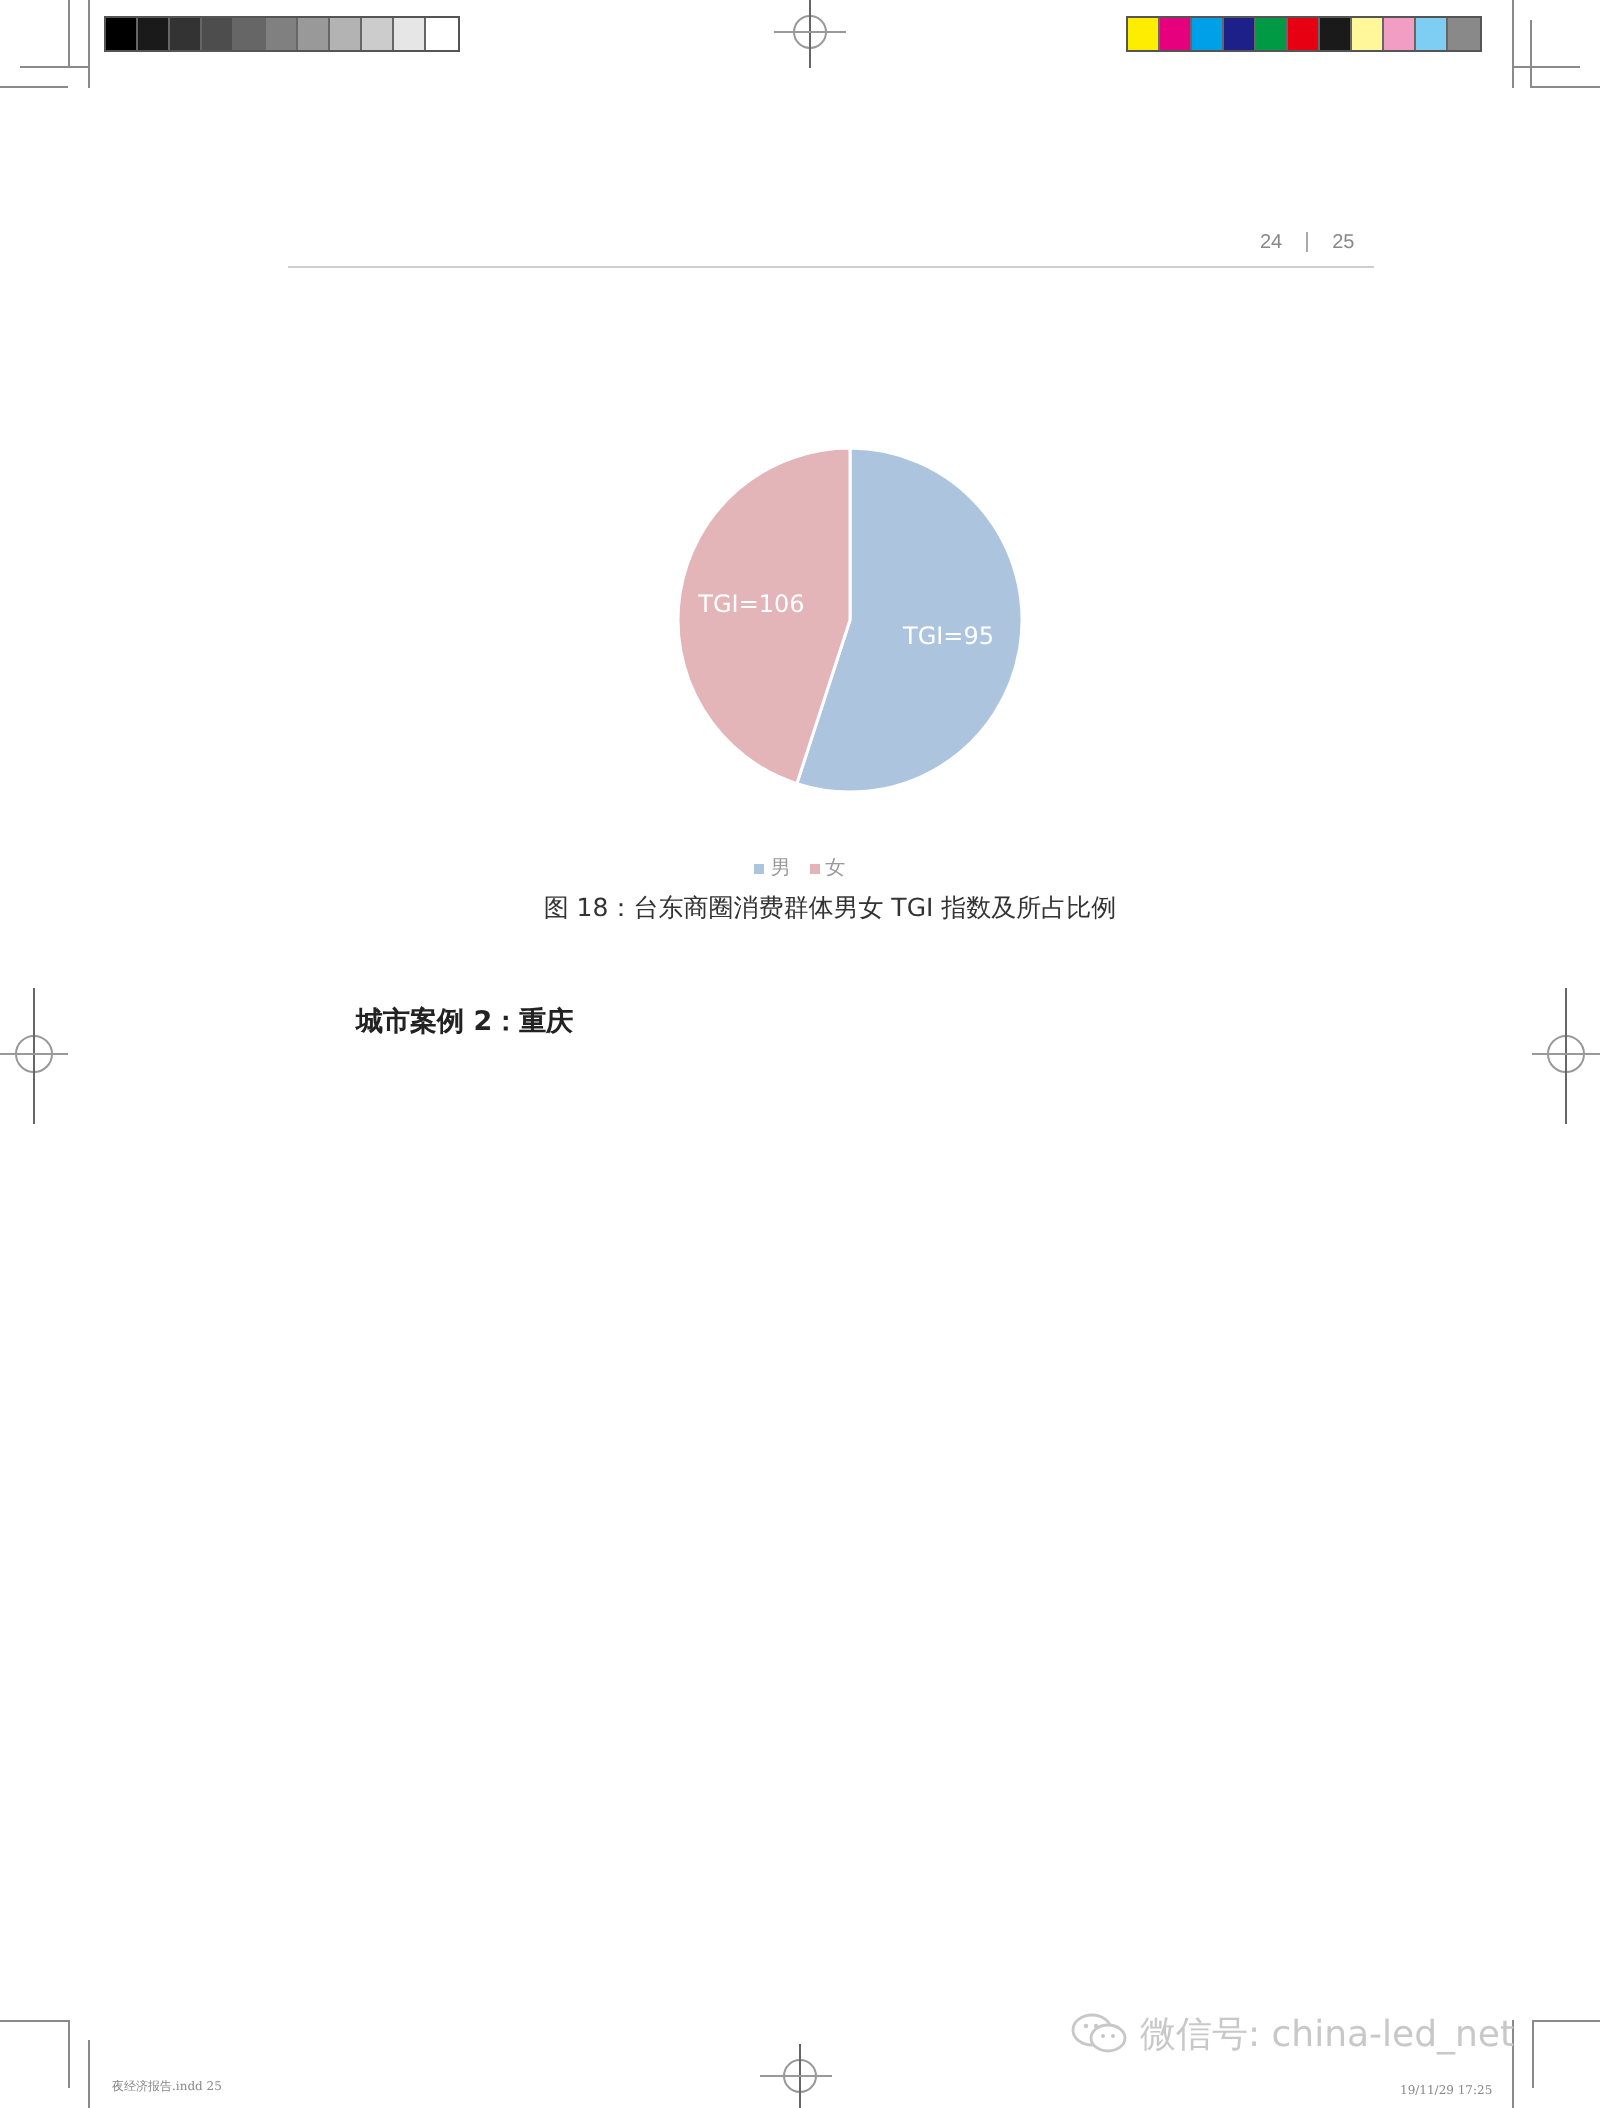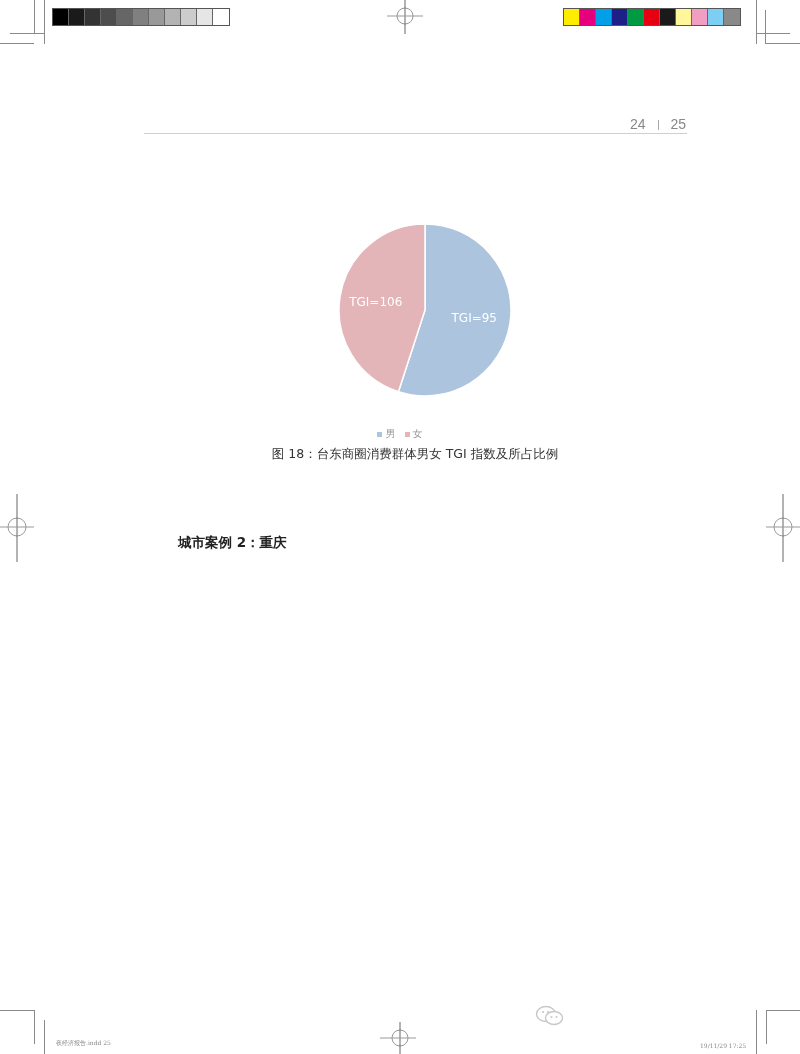--- a/index.html
+++ b/index.html
@@ -7,28 +7,28 @@
       width: 800px; height: 1054px; background: #ffffff; position: relative; overflow: hidden;
       font-family: "DejaVu Sans", "Liberation Sans", sans-serif; color: #333;
     }
     .swatch-row { position: absolute; top: 8px; display: flex; border: 1px solid #555; }
     .swatch { width: 16px; height: 16px; border-right: 1px solid #666; box-sizing: border-box; }
     .swatch:last-child { border-right: none; }
     .line { position: absolute; background: #8a8a8a; }
     .reg { position: absolute; }
     .header-rule { position: absolute; left: 38px; top: 133px; width: 475px; height: 1px; background: #cfcfcf; }
     .header-rule.full { left: 144px; width: 543px; }
-    .page-nums { position: absolute; top: 116px; left: 630px; font-size: 14px; color: #888; font-family: "Liberation Sans", sans-serif; }
+    .page-nums { position: absolute; top: 116px; left: 630px; font-size: 10px; color: #888; font-family: "Liberation Sans", sans-serif; }
     .page-nums .sep { display: inline-block; width: 1px; height: 10px; background: #aaa; margin: 0 12px; vertical-align: middle; }
     .chart-wrap { position: absolute; left: 330px; top: 215px; width: 190px; height: 190px; }
     .legend { position: absolute; top: 427px; left: 0; width: 800px; text-align: center; font-size: 10px; color: #999; }
     .legend .dot { display: inline-block; width: 5px; height: 5px; margin-right: 3px; vertical-align: middle; }
     .legend .item { margin: 0 3px; }
     .caption { position: absolute; top: 446px; left: 0; width: 830px; text-align: center; font-size: 12.5px; color: #333; font-family: "DejaVu Sans", sans-serif; }
-    .section-title { position: absolute; top: 502px; left: 178px; font-size: 13.5px; color: #222; font-weight: bold; font-family: "DejaVu Sans", sans-serif; margin-top: 32px; }
+    .section-title { position: absolute; top: 502px; left: 178px; font-size: 13.5px; color: #222; font-weight: bold; font-family: "DejaVu Sans", sans-serif; }
     .body-text { position: absolute; left: 147px; width: 560px; top: 527px; font-family: "DejaVu Serif", "Liberation Serif", serif; font-size: 12.5px; line-height: 25.5px; color: #444; }
     .body-text p { margin: 0; text-indent: 25px; text-align: justify; text-align-last: left; }
     .body-text p + p { margin-top: 5px; }
     .footer-file { position: absolute; top: 1039px; left: 56px; font-size: 6px; color: #888; font-family: "DejaVu Serif", serif; }
     .footer-time { position: absolute; top: 1042px; left: 700px; font-size: 6px; color: #888; font-family: "DejaVu Serif", serif; }
     .watermark { position: absolute; top: 1005px; left: 535px; font-size: 18px; color: #c8c8c8; font-family: "DejaVu Sans", sans-serif; white-space: nowrap; display: flex; align-items: center; }
     .watermark svg { margin-right: 5px; }
   </style>
 </head>
 <body>
@@ -128,13 +128,14 @@
 <div class="footer-time">19/11/29 17:25</div>
 <div class="watermark">
   <svg width="30" height="22" viewBox="0 0 30 22">
     <ellipse cx="11" cy="9" rx="9.5" ry="7.5" fill="none" stroke="#c8c8c8" stroke-width="1.4"></ellipse>
     <ellipse cx="19" cy="13" rx="8.5" ry="6.5" fill="#fff" stroke="#c8c8c8" stroke-width="1.4"></ellipse>
     <circle cx="8" cy="7" r="1.1" fill="#c8c8c8"></circle>
     <circle cx="13" cy="7" r="1.1" fill="#c8c8c8"></circle>
     <circle cx="16.5" cy="12" r="1" fill="#c8c8c8"></circle>
     <circle cx="21.5" cy="12" r="1" fill="#c8c8c8"></circle>
   </svg>
+  <span>微信号: china-led_net</span>
 </div>
 
 </body></html>

